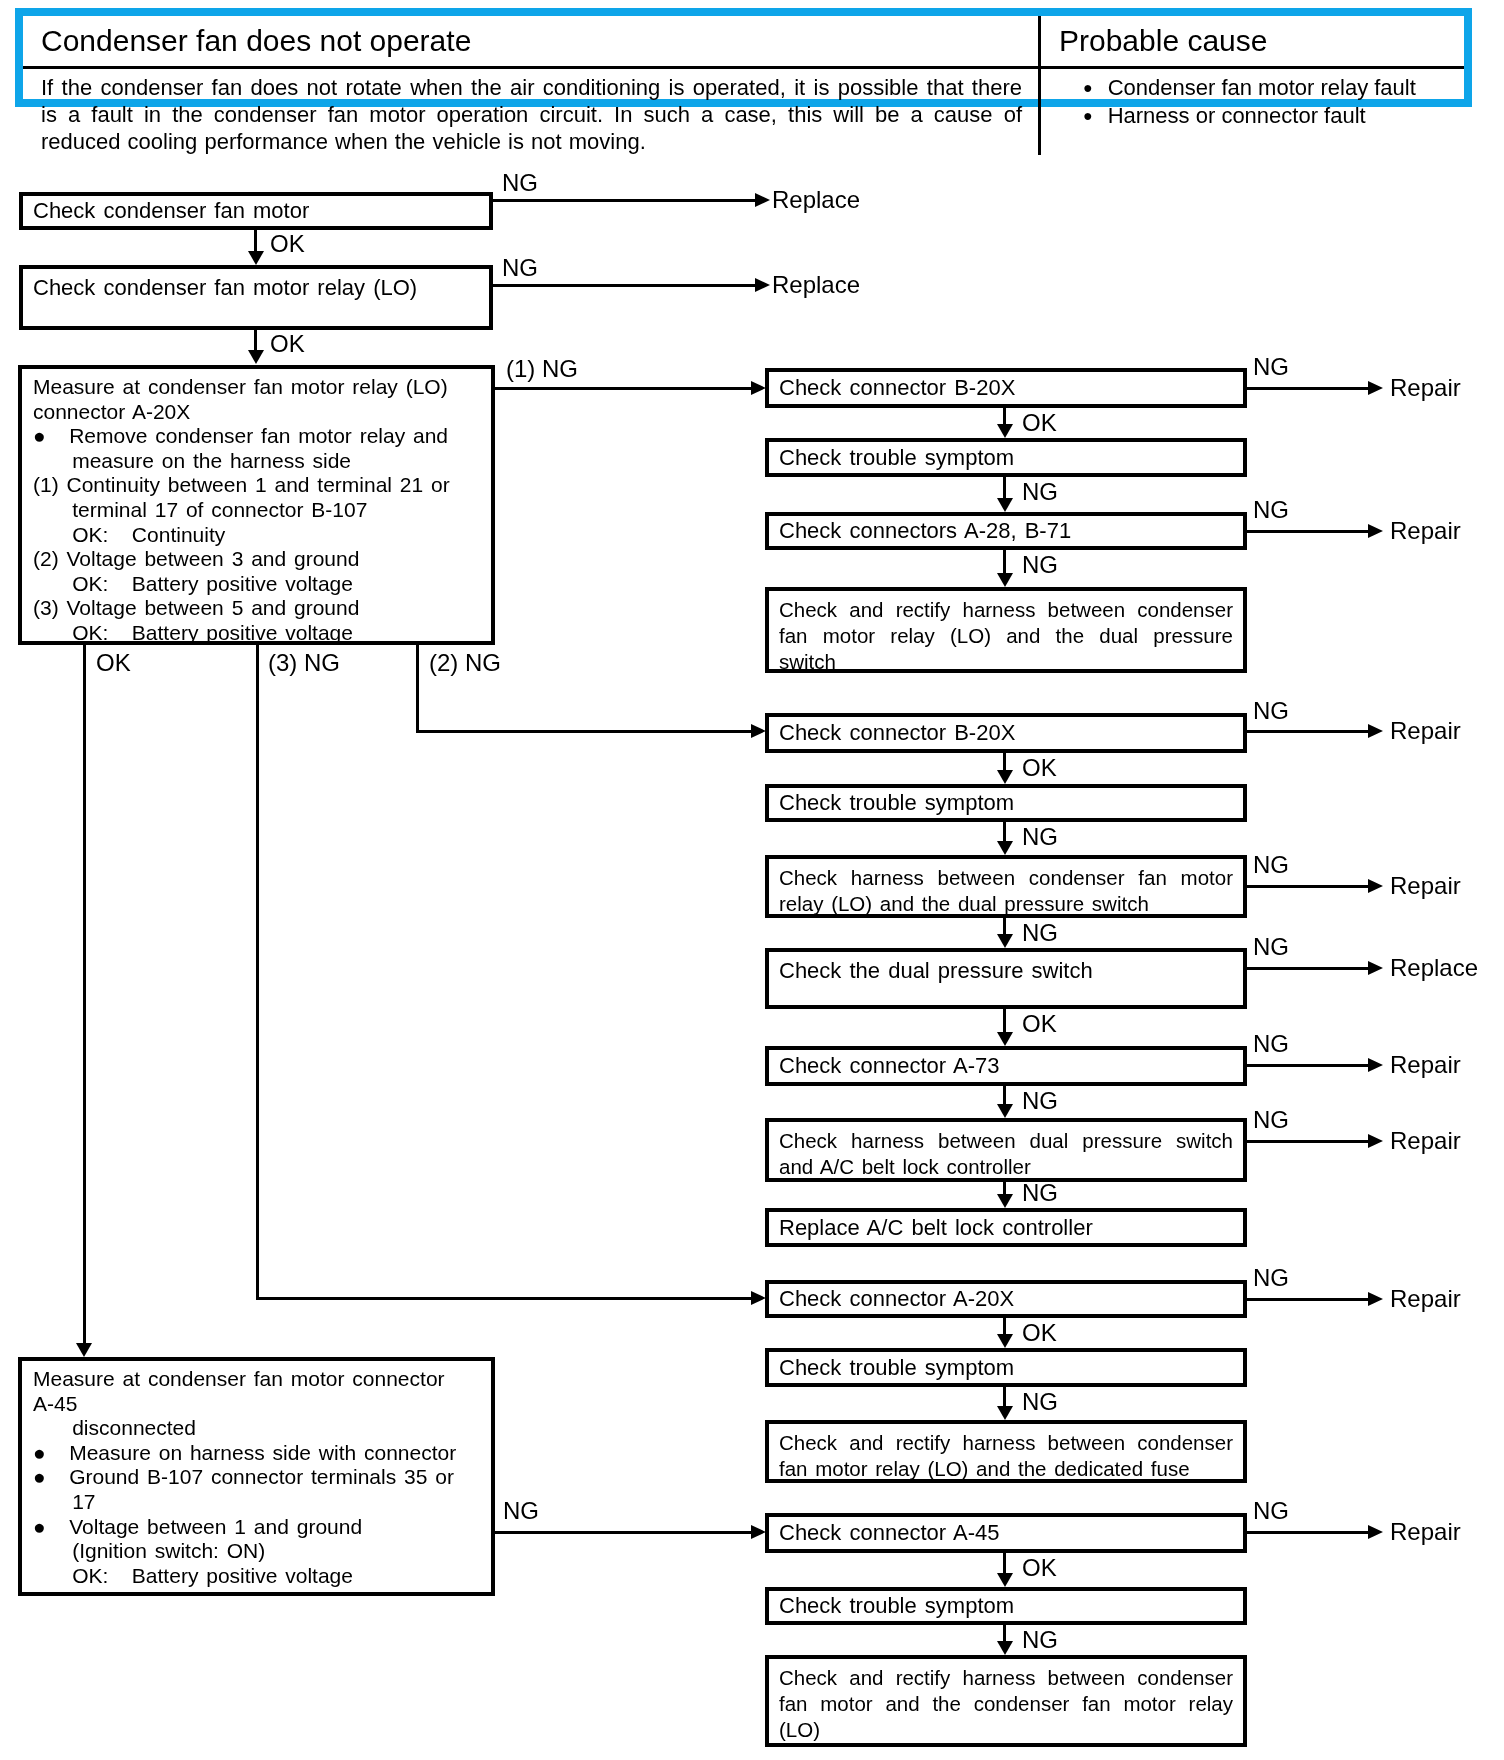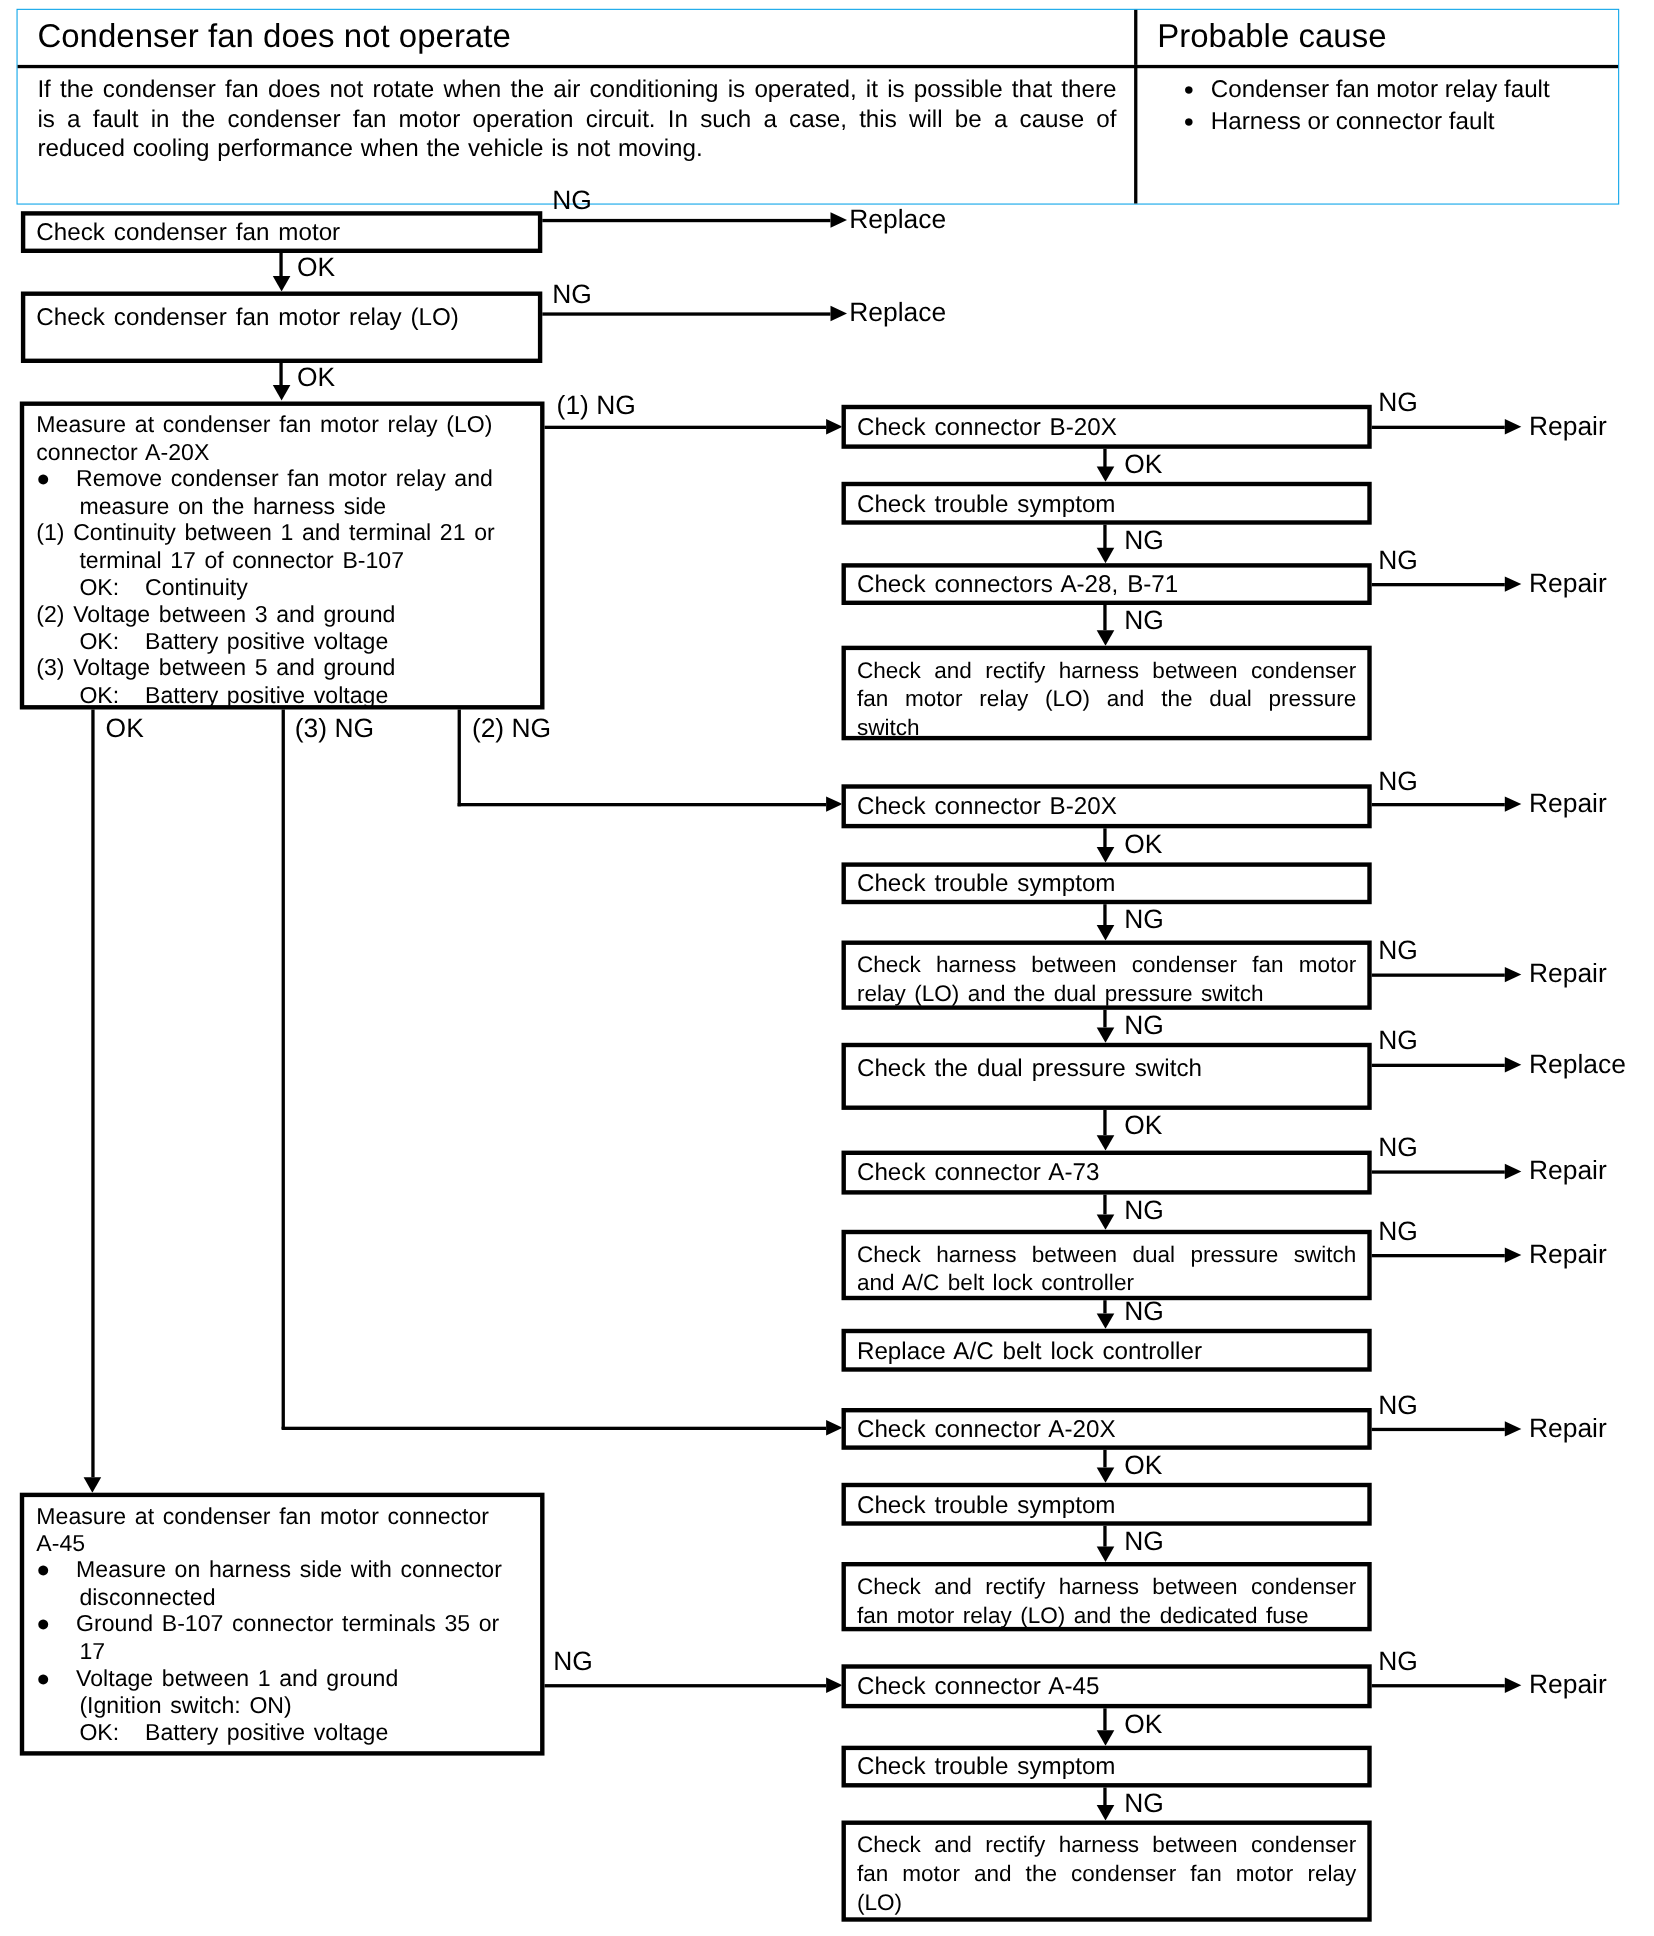--- a/index.html
+++ b/index.html
@@ -1,21 +1,21 @@
 <!DOCTYPE html>
 <html><head>
 <meta charset="utf-8">
 <style>
   html,body{margin:0;padding:0;background:#fff}
   .page{position:relative;width:1504px;height:1760px;background:#ffffff;
         font-family:"Liberation Sans",sans-serif;color:#000;overflow:hidden}
 
   
-  .tbl{position:absolute;left:15px;top:8px;width:1457px;height:178px;
-       border:1px solid #0ea5e9;box-sizing:border-box;display:grid;
+  .tbl{position:absolute;left:15px;top:8px;width:1457px;height:99px;
+       border:8px solid #0ea5e9;box-sizing:border-box;display:grid;
        grid-template-columns:1015px 1fr;grid-template-rows:50px 1fr}
   .th{font-size:30px;display:flex;align-items:center;padding:0 18px;box-sizing:border-box}
   .cell-r{border-left:3px solid #000}
   .row-b{border-top:3px solid #000}
   .desc{font-size:22px;line-height:27px;padding:5px 16px 0 18px;text-align:justify;
         box-sizing:border-box;word-spacing:1px}
   .causes{list-style:none;margin:5px 0 0;padding:0 0 0 42px;font-size:22px;line-height:28px}
   .causes li::before{content:"●";font-size:16px;margin-right:15px;vertical-align:2px}
 
   
@@ -105,22 +105,22 @@
   <span class="lbl" style="left:268px;top:650px">(3) NG</span>
 
   <div class="vline" style="left:416px;top:645px;height:88px"></div>
   <div class="hline" style="left:416px;top:730px;width:335px"></div>
   <div class="aright" style="left:751px;top:724px"></div>
   <span class="lbl" style="left:429px;top:650px">(2) NG</span>
 
   <div class="box top" style="left:18px;top:1357px;width:477px;height:239px;padding-left:11px">
     <div class="pre">Measure at condenser fan motor connector</div>
     <div class="pre">A-45</div>
+    <div class="pre">     disconnected</div>
     <div class="pre">●   Measure on harness side with connector</div>
-    <div class="pre">     disconnected</div>
     <div class="pre">●   Ground B-107 connector terminals 35 or</div>
     <div class="pre">     17</div>
     <div class="pre">●   Voltage between 1 and ground</div>
     <div class="pre">     (Ignition switch: ON)</div>
     <div class="pre">     OK:   Battery positive voltage</div>
   </div>
   <div class="hline" style="left:495px;top:1531px;width:256px"></div>
   <div class="aright" style="left:751px;top:1525px"></div>
   <span class="lbl" style="left:503px;top:1498px">NG</span>
 

